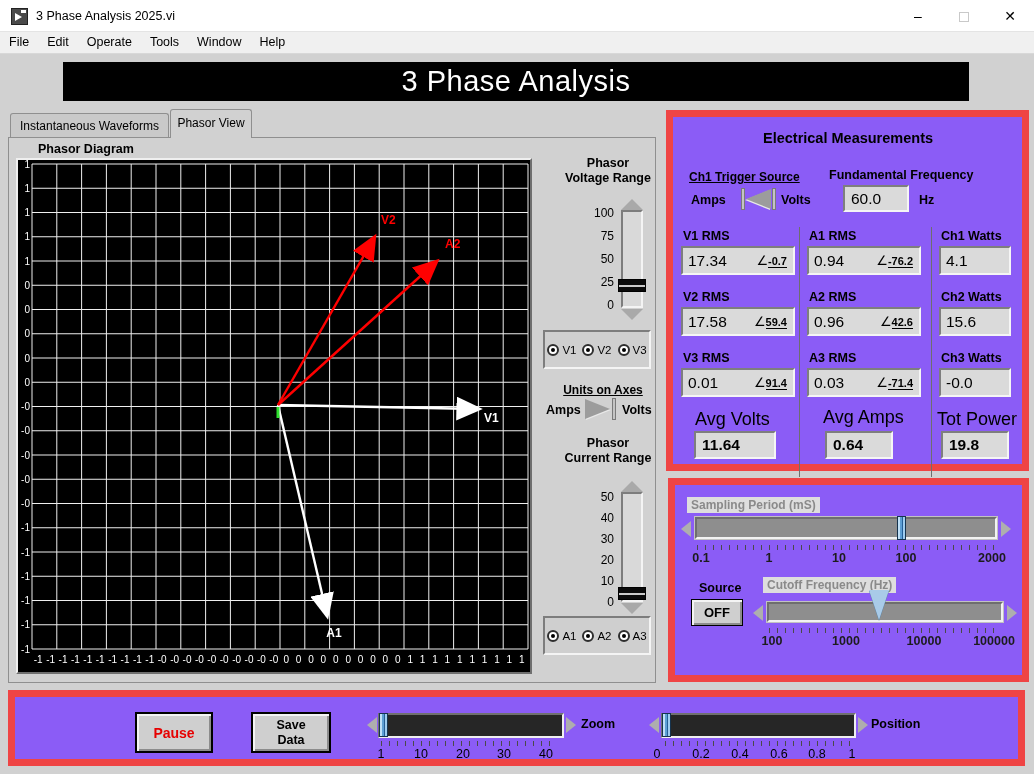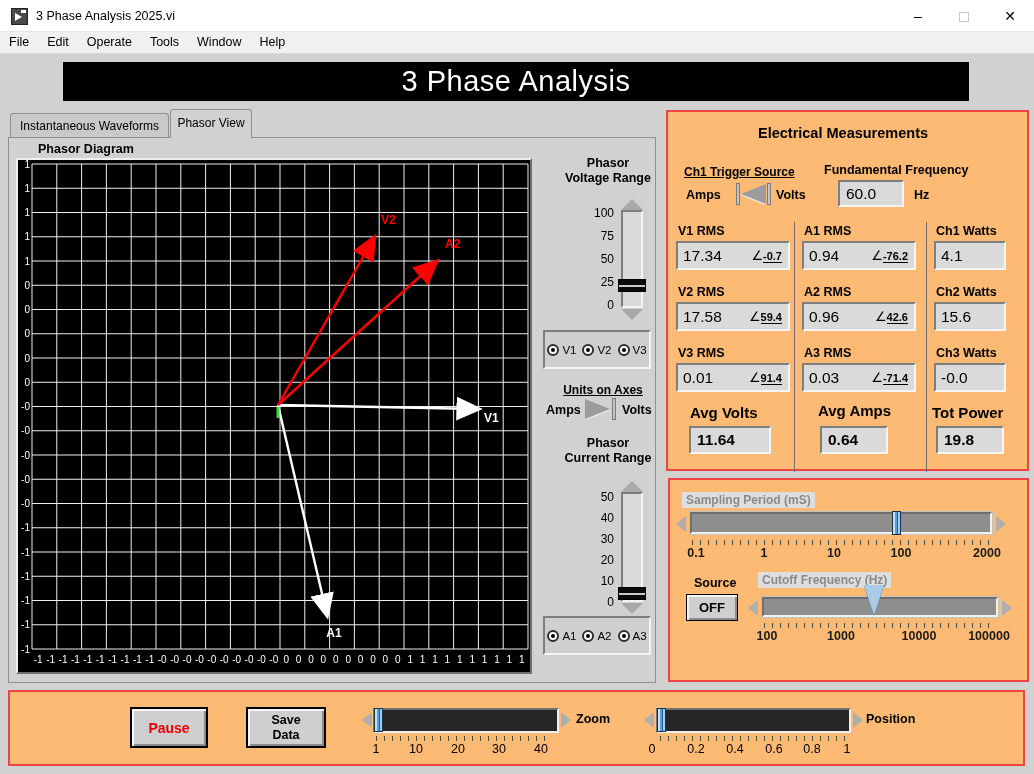--- a/index.html
+++ b/index.html
@@ -37,30 +37,30 @@
 .tri-down{width:0;height:0;border-left:11px solid transparent;border-right:11px solid transparent;border-top:11px solid #a9a9a9;}
 .radiobox{width:108px;height:39px;border:2px solid;border-color:#7d7d7d #f4f4f4 #f4f4f4 #7d7d7d;background:#cfcfcf;display:flex;align-items:center;justify-content:center;gap:6px;}
 .radio-item{display:flex;align-items:center;gap:3px;font-size:11.5px;}
 .radio-glyph{width:12px;height:12px;border-radius:50%;background:#fff;border:2px solid #2e2e2e;position:relative;}
 .radio-glyph::after{content:"";position:absolute;left:2px;top:2px;width:4px;height:4px;border-radius:50%;background:#000;}
 
 .sw-right{width:0;height:0;border-top:10px solid transparent;border-bottom:10px solid transparent;border-left:25px solid #9c9c9c;filter:drop-shadow(1px 1px 0 #e8e8e8);}
 .sw-left{width:0;height:0;border-top:10px solid transparent;border-bottom:10px solid transparent;border-right:25px solid #9c9c9c;filter:drop-shadow(-1px 1px 0 #e8e8e8);}
 .sw-bar{width:4px;height:22px;background:#c4c4c4;border:1px solid #7a7a7a;}
 
-.panel{border:2px solid #ef4444;background:#fdba74;}
+.panel{border:7px solid #ef4444;background:#8b5cf6;}
 .mcol{position:absolute;width:120px;height:232px;}
 .mlabel{position:absolute;left:2px;font-size:12.5px;font-weight:bold;height:15px;}
 .mbox{position:absolute;left:0;display:flex;align-items:center;}
 .disp{background:#dadada;border:2px solid;border-color:#7e7e7e #f5f5f5 #f5f5f5 #7e7e7e;}
 .mval{font-size:15.5px;padding-left:5px;}
 .mang{font-size:13px;margin-left:auto;padding-right:6px;}
 .mangn{font-size:11px;font-weight:bold;border-bottom:1px solid #000;}
 .divider{position:absolute;width:1px;background:#6e6e6e;}
-.avglabel{position:absolute;font-size:15px;font-weight:bold;}
+.avglabel{position:absolute;font-size:18px;font-weight:normal;}
 .avgbox{position:absolute;height:28px;line-height:24px;font-size:15.5px;padding-left:6px;font-weight:bold;}
 
 .chip{background:#dedede;color:#8a8a8a;font-weight:bold;font-size:12px;padding:1px 4px;}
 .groove{background:#8e8e8e;border:2px solid;border-color:#6e6e6e #f2f2f2 #f2f2f2 #6e6e6e;box-shadow:0 0 0 1px #c2c2c2;}
 .darktrack{background:#262626;border:2px solid;border-color:#707070 #efefef #efefef #707070;}
 .hthumb{width:9px;height:24px;background:linear-gradient(90deg,#bfe0f7 0 2px,#5d9fd4 2px 4px,#255f96 4px 5px,#9fcdf0 5px 7px,#3a7ab8 7px 9px);border:1px solid #16334d;}
 .tri-l{width:0;height:0;border-top:8px solid transparent;border-bottom:8px solid transparent;border-right:10px solid #aeaeae;}
 .tri-r{width:0;height:0;border-top:8px solid transparent;border-bottom:8px solid transparent;border-left:10px solid #aeaeae;}
 .cut-thumb{width:0;height:0;border-left:10px solid transparent;border-right:10px solid transparent;border-top:30px solid #a9cbe8;filter:drop-shadow(0 1px 0 #5580a5);}
 .ticks{background-image:repeating-linear-gradient(90deg,#4a4a4a 0 1px,transparent 1px 8px);height:5px;}

